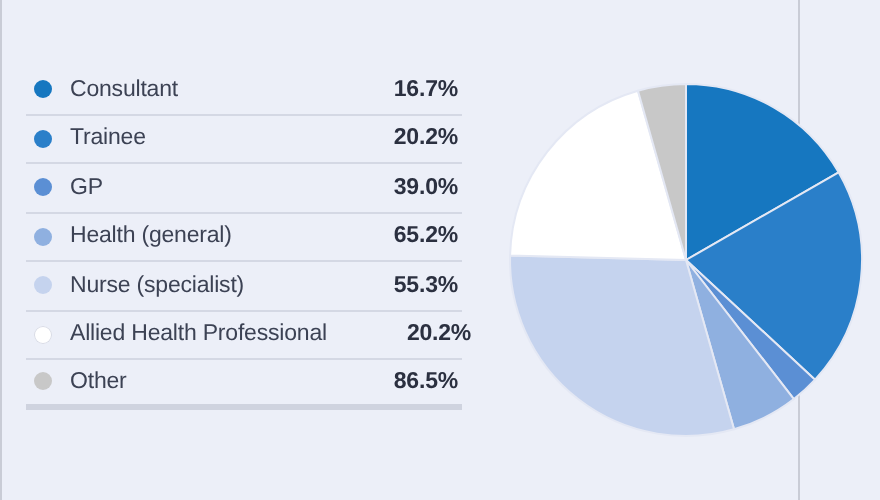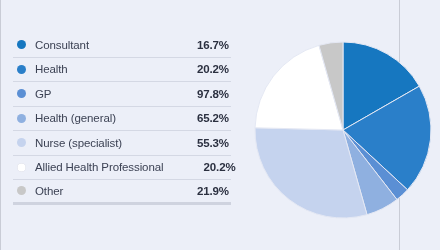--- a/index.html
+++ b/index.html
@@ -97,28 +97,28 @@
   <div id="legend">
 
     <div class="legend-row">
       <span class="swatch" style="background: rgb(22, 119, 192);"></span>
       <span class="legend-label">Consultant</span>
       <span class="legend-value">16.7%</span>
     </div>
 
     <div class="legend-row">
       <span class="swatch" style="background: rgb(42, 127, 201);"></span>
-      <span class="legend-label">Health</span>
+      <span class="legend-label">Trainee</span>
       <span class="legend-value">20.2%</span>
     </div>
 
     <div class="legend-row">
       <span class="swatch" style="background: rgb(91, 143, 212);"></span>
       <span class="legend-label">GP</span>
-      <span class="legend-value">97.8%</span>
+      <span class="legend-value">39.0%</span>
     </div>
 
     <div class="legend-row">
       <span class="swatch" style="background: rgb(143, 176, 224);"></span>
       <span class="legend-label">Health (general)</span>
       <span class="legend-value">65.2%</span>
     </div>
 
     <div class="legend-row">
       <span class="swatch" style="background: rgb(197, 211, 238);"></span>
@@ -128,21 +128,21 @@
 
     <div class="legend-row">
       <span class="swatch" style="background: rgb(255, 255, 255); box-shadow: rgb(216, 219, 230) 0px 0px 0px 0.5px inset;"></span>
       <span class="legend-label">Allied Health Professional</span>
       <span class="legend-value">20.2%</span>
     </div>
 
     <div class="legend-row">
       <span class="swatch" style="background: rgb(200, 200, 200);"></span>
       <span class="legend-label">Other</span>
-      <span class="legend-value">21.9%</span>
+      <span class="legend-value">86.5%</span>
     </div>
 
   </div>
 
   <div id="pie-wrap">
     <svg id="pie-svg" viewBox="0 0 180 180">
       <g id="pie-slices">
           <path d="M 90 90 L 90.000 2.000 A 88 88 0 0 1 166.302 46.160 Z" fill="#1677c0" stroke="#e4e8f4" stroke-width="1" stroke-linejoin="round"></path>
           <path d="M 90 90 L 166.302 46.160 A 88 88 0 0 1 154.526 149.836 Z" fill="#2a7fc9" stroke="#e4e8f4" stroke-width="1" stroke-linejoin="round"></path>
           <path d="M 90 90 L 154.526 149.836 A 88 88 0 0 1 143.936 159.534 Z" fill="#5b8fd4" stroke="#e4e8f4" stroke-width="1" stroke-linejoin="round"></path>

